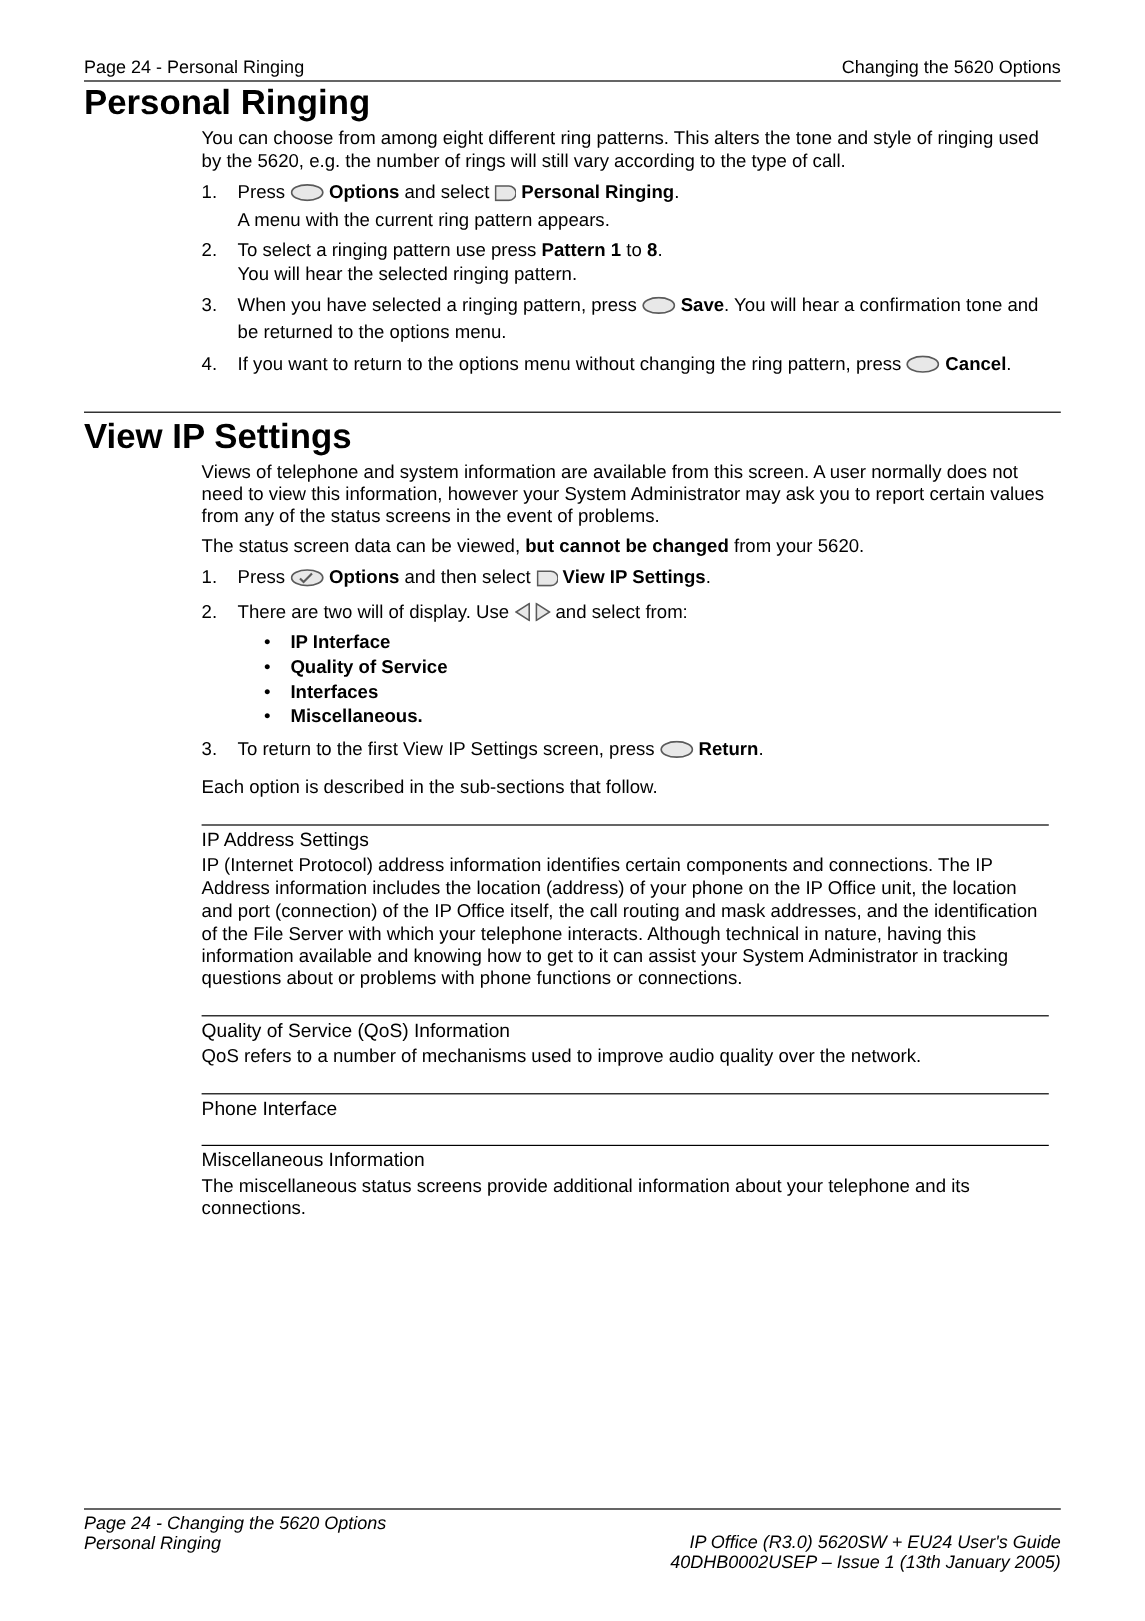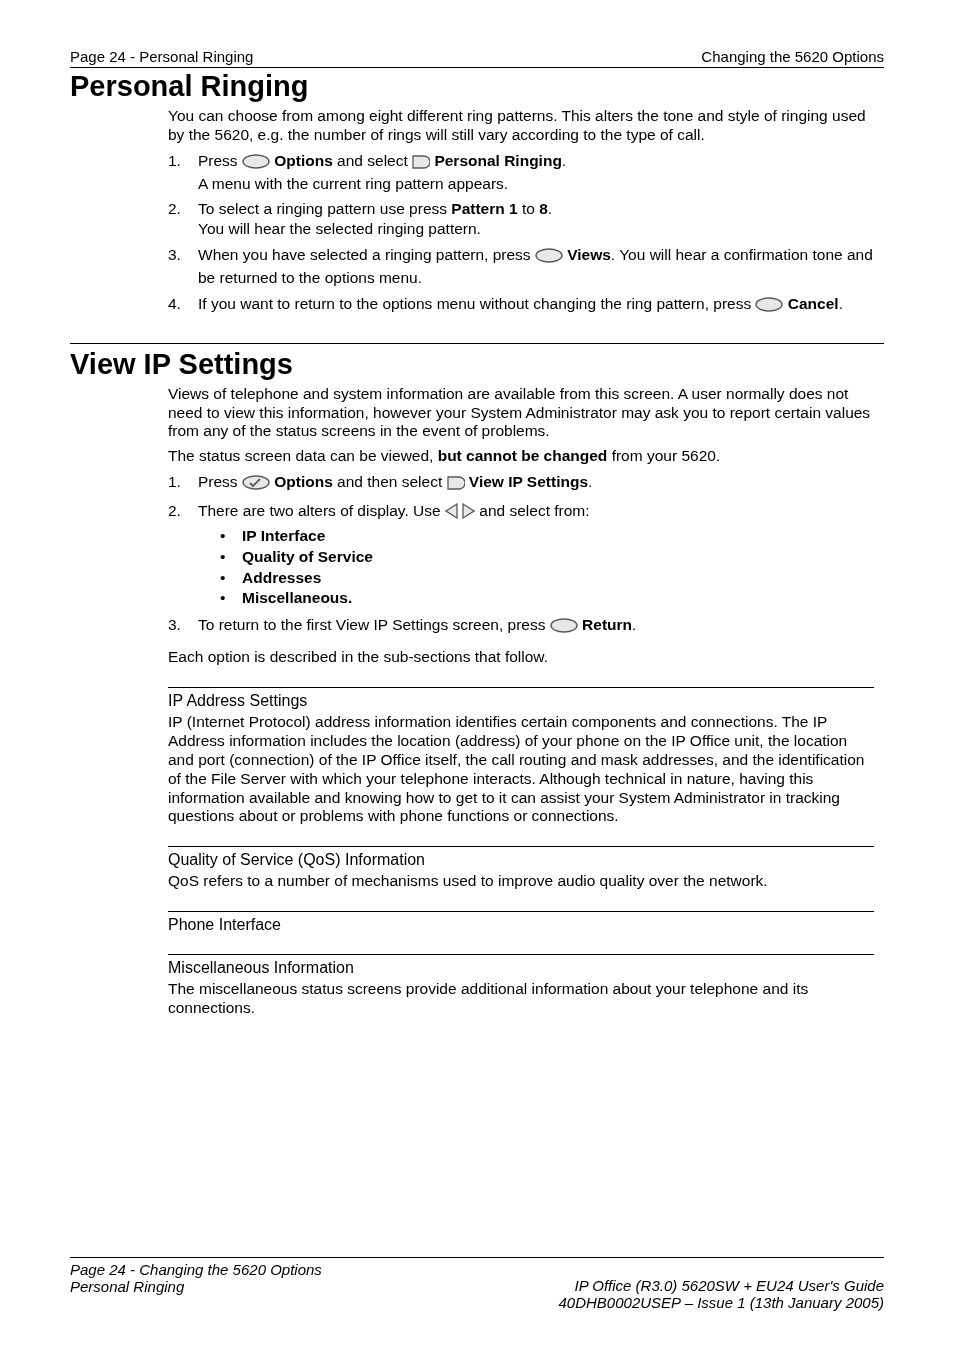--- a/index.html
+++ b/index.html
@@ -155,21 +155,21 @@
         <span class="body">
           <span>To select a ringing pattern use press </span><b>Pattern 1</b><span> to </span><b>8</b><span>.</span><br>
           <span>You will hear the selected ringing pattern.</span>
         </span>
       </li>
       <li>
         <span class="num">3.</span>
         <span class="body">
           <span>When you have selected a ringing pattern, press </span><span class="icn"><svg width="28" height="15">
                 <use href="#ovalBtn"></use>
-              </svg></span><b> Views</b><span>. You will hear a confirmation tone and be returned to the options menu.</span>
+              </svg></span><b> Save</b><span>. You will hear a confirmation tone and be returned to the options menu.</span>
         </span>
       </li>
       <li>
         <span class="num">4.</span>
         <span class="body">
           <span>If you want to return to the options menu without changing the ring pattern, press </span><span class="icn"><svg width="28" height="15">
                 <use href="#ovalBtn"></use>
               </svg></span><b> Cancel</b><span>.</span>
         </span>
       </li>
@@ -191,35 +191,35 @@
           <span>Press </span><span class="icn"><svg width="28" height="15">
                 <use href="#ovalCheck"></use>
               </svg></span><b> Options</b><span> and then select </span><span class="icn"><svg width="18" height="14">
                 <use href="#smallD"></use>
               </svg></span><b> View IP Settings</b><span>.</span>
         </span>
       </li>
       <li>
         <span class="num">2.</span>
         <span class="body">
-          <span>There are two alters of display. Use </span><span class="icn"><svg width="30" height="16">
+          <span>There are two will of display. Use </span><span class="icn"><svg width="30" height="16">
                 <use href="#lrArrows"></use>
               </svg></span><span> and select from:</span>
           <ul class="bullets">
             <li>
                 <span class="dot">•</span>
                 <b>IP Interface</b>
               </li>
             <li>
                 <span class="dot">•</span>
                 <b>Quality of Service</b>
               </li>
             <li>
                 <span class="dot">•</span>
-                <b>Addresses</b>
+                <b>Interfaces</b>
               </li>
             <li>
                 <span class="dot">•</span>
                 <b>Miscellaneous.</b>
               </li>
           </ul>
         </span>
       </li>
       <li>
         <span class="num">3.</span>

